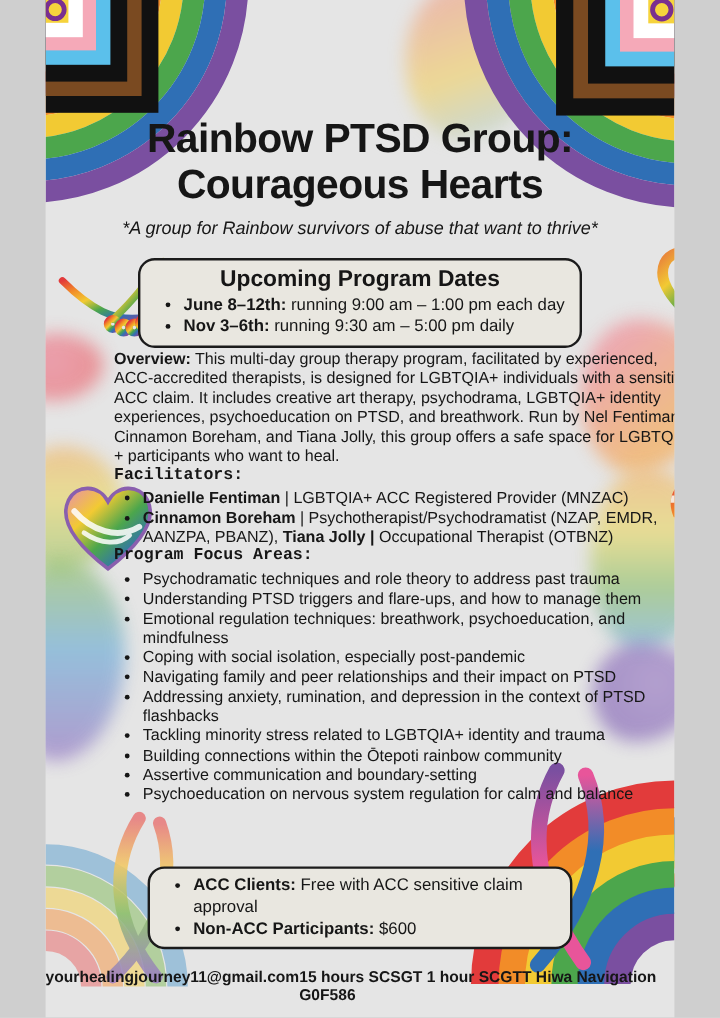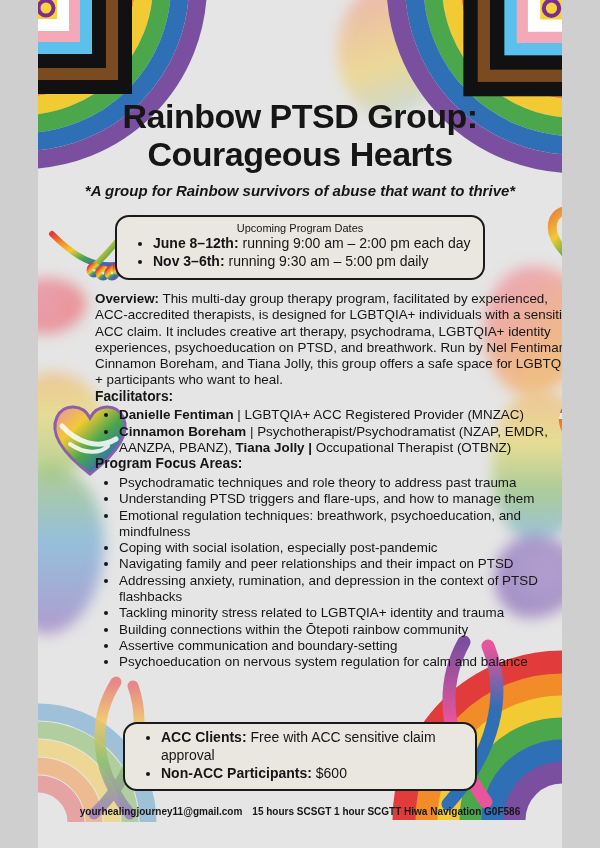--- a/index.html
+++ b/index.html
@@ -33,42 +33,42 @@
   .handshake-1{top:204px;left:8px;width:96px;height:96px;}
   .heart-1{top:200px;left:505px;width:82px;height:80px;}
   .hearthands{top:394px;left:6px;width:92px;height:88px;z-index:1;}
   .wovenheart{top:388px;left:512px;width:86px;height:84px;z-index:1;}
   .ribbon-small{top:680px;left:512px;width:36px;height:62px;}
   .rainbow-bl{bottom:26px;left:0;width:172px;height:146px;}
   .rainbow-br{bottom:28px;right:0;width:196px;height:186px;}
   
   .header{position:absolute;top:97px;left:0;right:0;text-align:center;z-index:2;}
   .title{font-size:34px;font-weight:700;line-height:1.12;letter-spacing:-.5px;}
-  .subtitle{margin-top:9px;font-size:15px;font-style:italic;font-weight:700;}
+  .subtitle{margin-top:9px;font-size:15px;font-style:italic;font-weight:400;}
   .box{background:#e9e7e0;border:2.5px solid #1b1b1b;border-radius:14px;z-index:2;}
   .dates-box{position:absolute;top:215px;left:50%;transform:translateX(-50%);
       width:370px;padding:5px 12px 7px;box-sizing:border-box;}
-  .box-heading{font-size:11px;font-weight:400;text-align:center;}
+  .box-heading{font-size:19px;font-weight:700;text-align:center;}
   .box ul{margin:1px 0 0;padding-left:24px;}
   .box li{font-size:14px;line-height:1.27;}
   .main{position:absolute;top:291px;left:57px;width:488px;z-index:2;
       font-size:13.4px;line-height:1.215;}
   .main p{margin:0;}
-  .sec-heading{font-weight:700;margin-top:10px;font-size:13.8px;}
+  .sec-heading{font-weight:700;margin-top:10px;font-size:13.8px;font-family:Liberation Mono, monospace;}
   .bullets{margin:2px 0 0;padding-left:24px;}
   .bullets li{margin:0;}
   .venue{margin-top:10px;}
   .focus-heading{margin-top:11px;}
   b{font-weight:700;}
   .cost-box{position:absolute;top:722px;left:50%;transform:translateX(-50%);
       width:354px;padding:4px 12px 7px;box-sizing:border-box;}
   .cost-box .box-heading{text-align:left;padding-left:3px;}
   .footer{position:absolute;top:806px;left:0;right:0;z-index:2;
-      display:flex;justify-content:center;gap:10px;
-      font-size:10px;font-weight:700;}
+      display:flex;justify-content:flex-end;gap:0;
+      font-size:13px;font-weight:700;}
 </style>
 </head>
 <body>
 
 <div class="poster">
 
   <div class="wc wc-top-right"></div>
   <div class="wc wc-pink-left"></div>
   <div class="wc wc-pink-right"></div>
   <div class="wc wc-diamond"></div>
@@ -260,21 +260,21 @@
     <div class="title">
       <div>Rainbow PTSD Group:</div>
       <div>Courageous Hearts</div>
     </div>
     <div class="subtitle">*A group for Rainbow survivors of abuse that want to thrive*</div>
   </div>
 
   <div class="box dates-box">
     <div class="box-heading">Upcoming Program Dates</div>
     <ul>
-      <li><b>June 8–12th:</b><span> running 9:00 am – 2:00 pm each day</span></li>
+      <li><b>June 8–12th:</b><span> running 9:00 am – 1:00 pm each day</span></li>
       <li><b>Nov 3–6th:</b><span> running 9:30 am – 5:00 pm daily</span></li>
     </ul>
   </div>
 
   <div class="main">
 
     <p class="para"><b>Overview:</b><span> This multi-day group therapy program, facilitated by experienced, ACC-accredited therapists, is designed for LGBTQIA+ individuals with a sensitive ACC claim. It includes creative art therapy, psychodrama, LGBTQIA+ identity experiences, psychoeducation on PTSD, and breathwork. Run by Nel Fentiman, Cinnamon Boreham, and Tiana Jolly, this group offers a safe space for LGBTQIA + participants who want to heal.</span></p>
 
     <p class="sec-heading">Facilitators:</p>
     <ul class="bullets">

